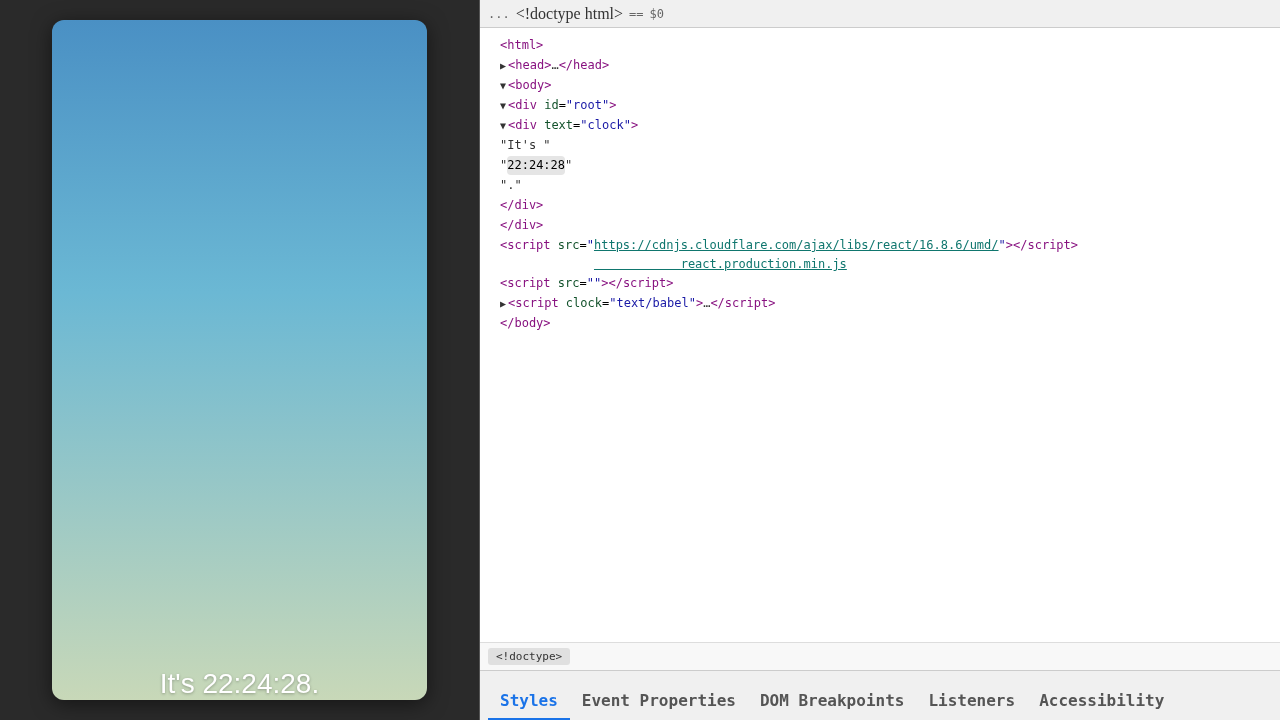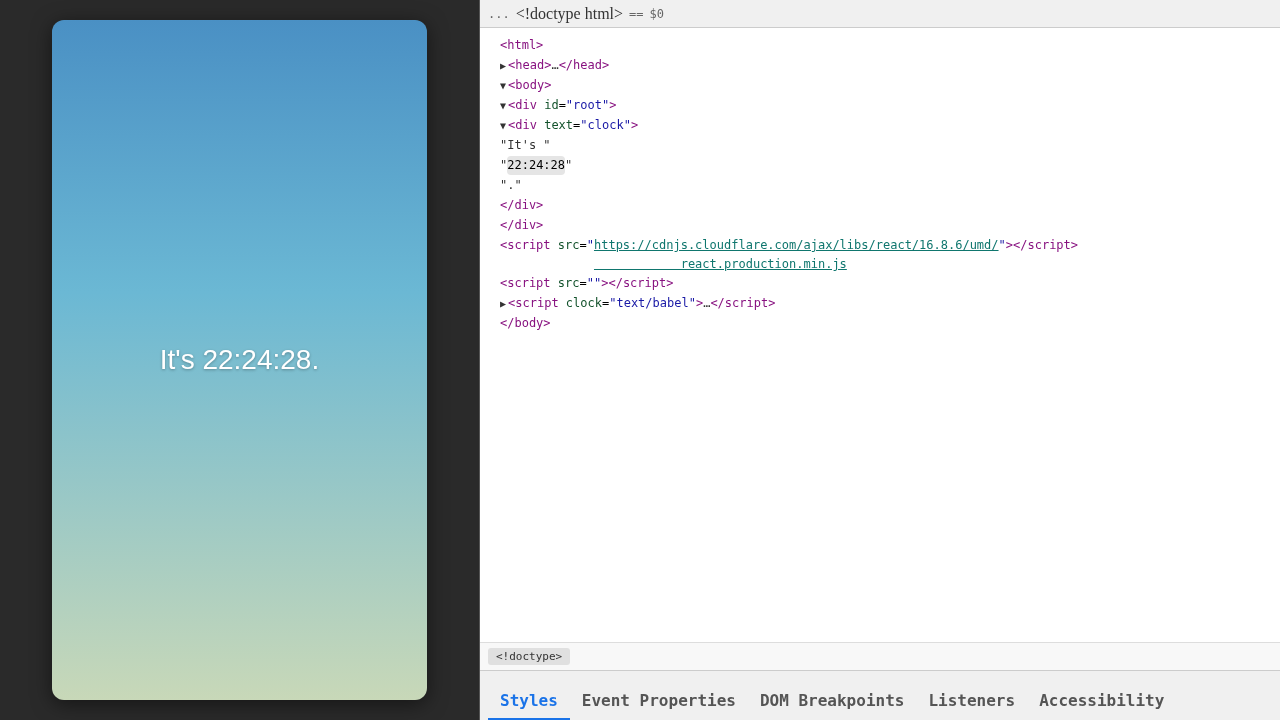--- a/index.html
+++ b/index.html
@@ -32,21 +32,21 @@
       flex-shrink: 0;
     }
 
     .phone-preview {
       width: 375px;
       height: 100%;
       border-radius: 12px;
       overflow: hidden;
       background: linear-gradient(to bottom, #4a90c4 0%, #6bb8d4 40%, #c8d8b8 100%);
       display: flex;
-      align-items: center;
+      align-items: flex-end;
       justify-content: center;
       box-shadow: 0 4px 20px rgba(0,0,0,0.5);
     }
 
     .clock-text {
       color: white;
       font-size: 28px;
       font-weight: 300;
       font-family: Arial, sans-serif;
       text-shadow: 0 1px 3px rgba(0,0,0,0.3);

